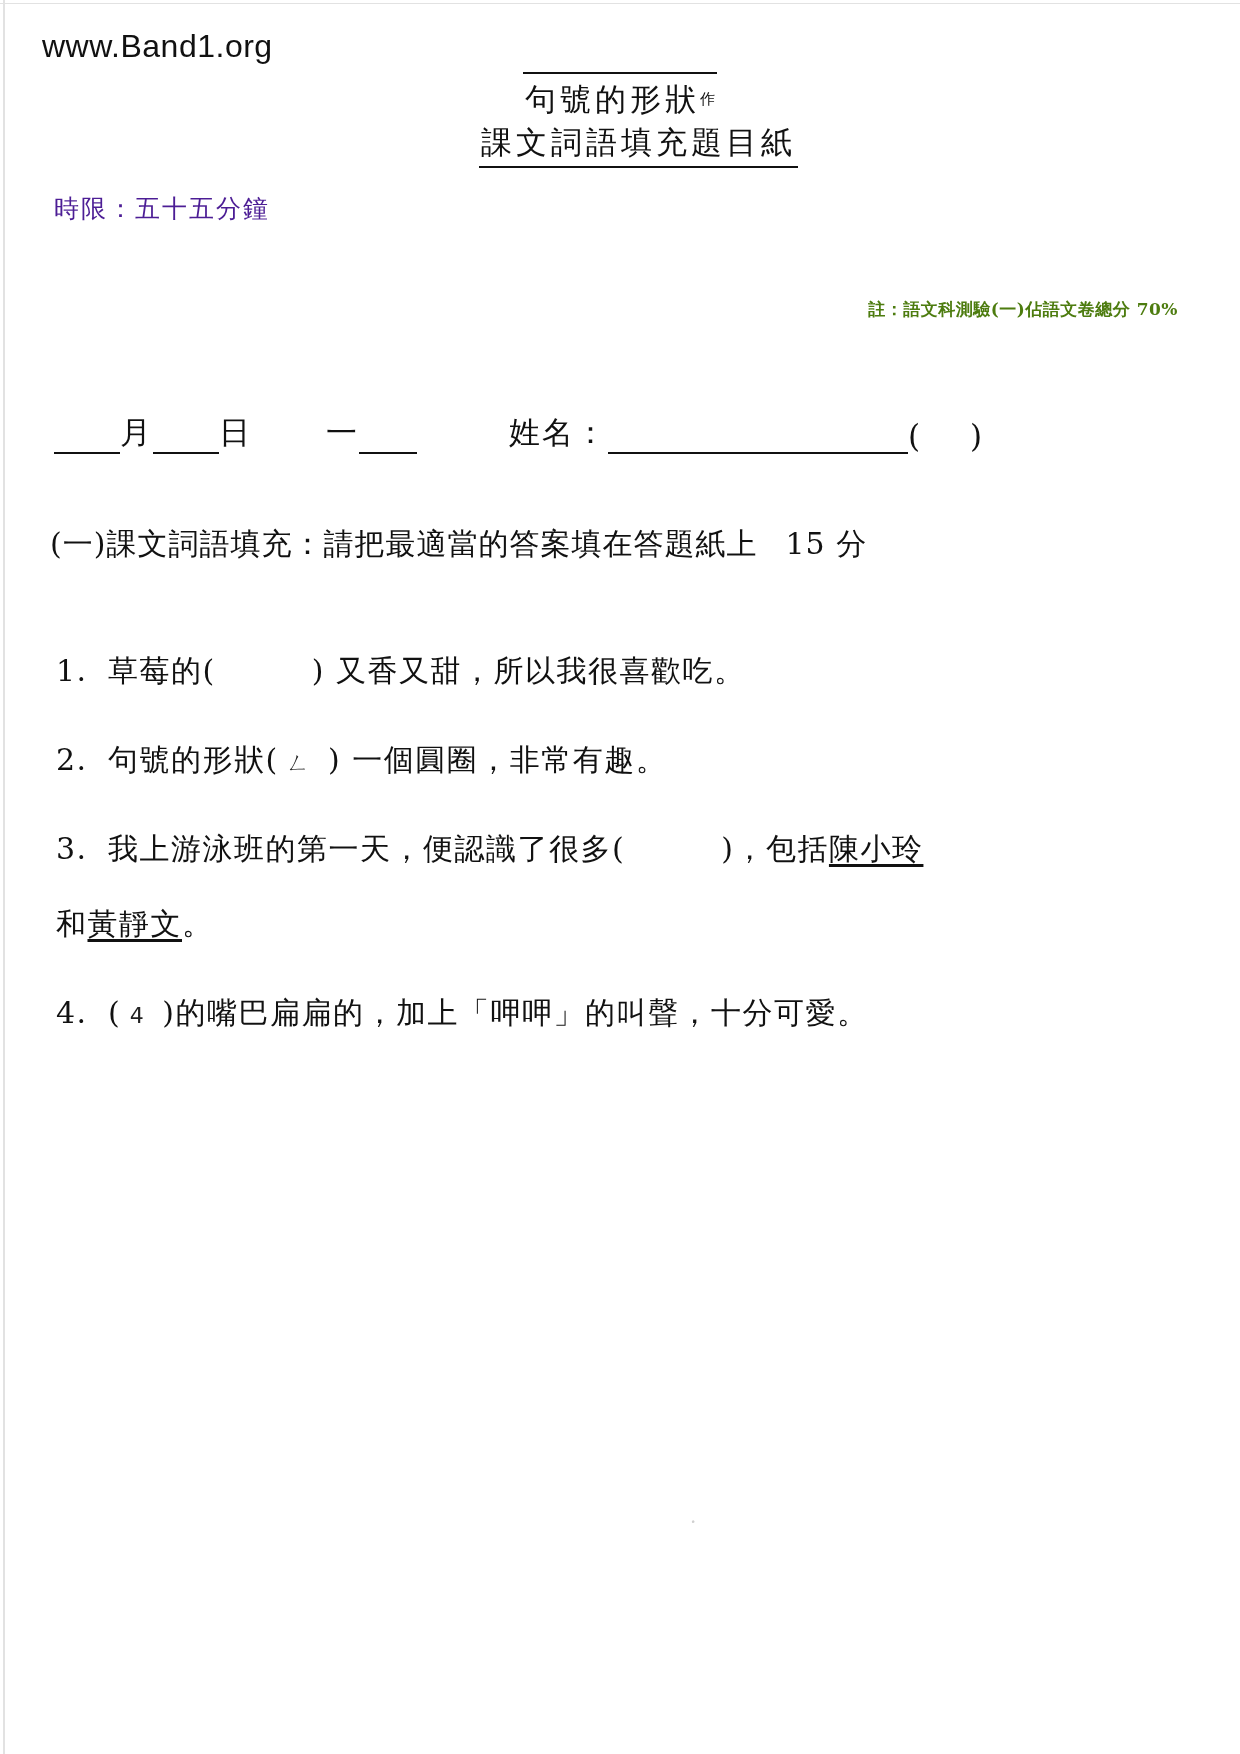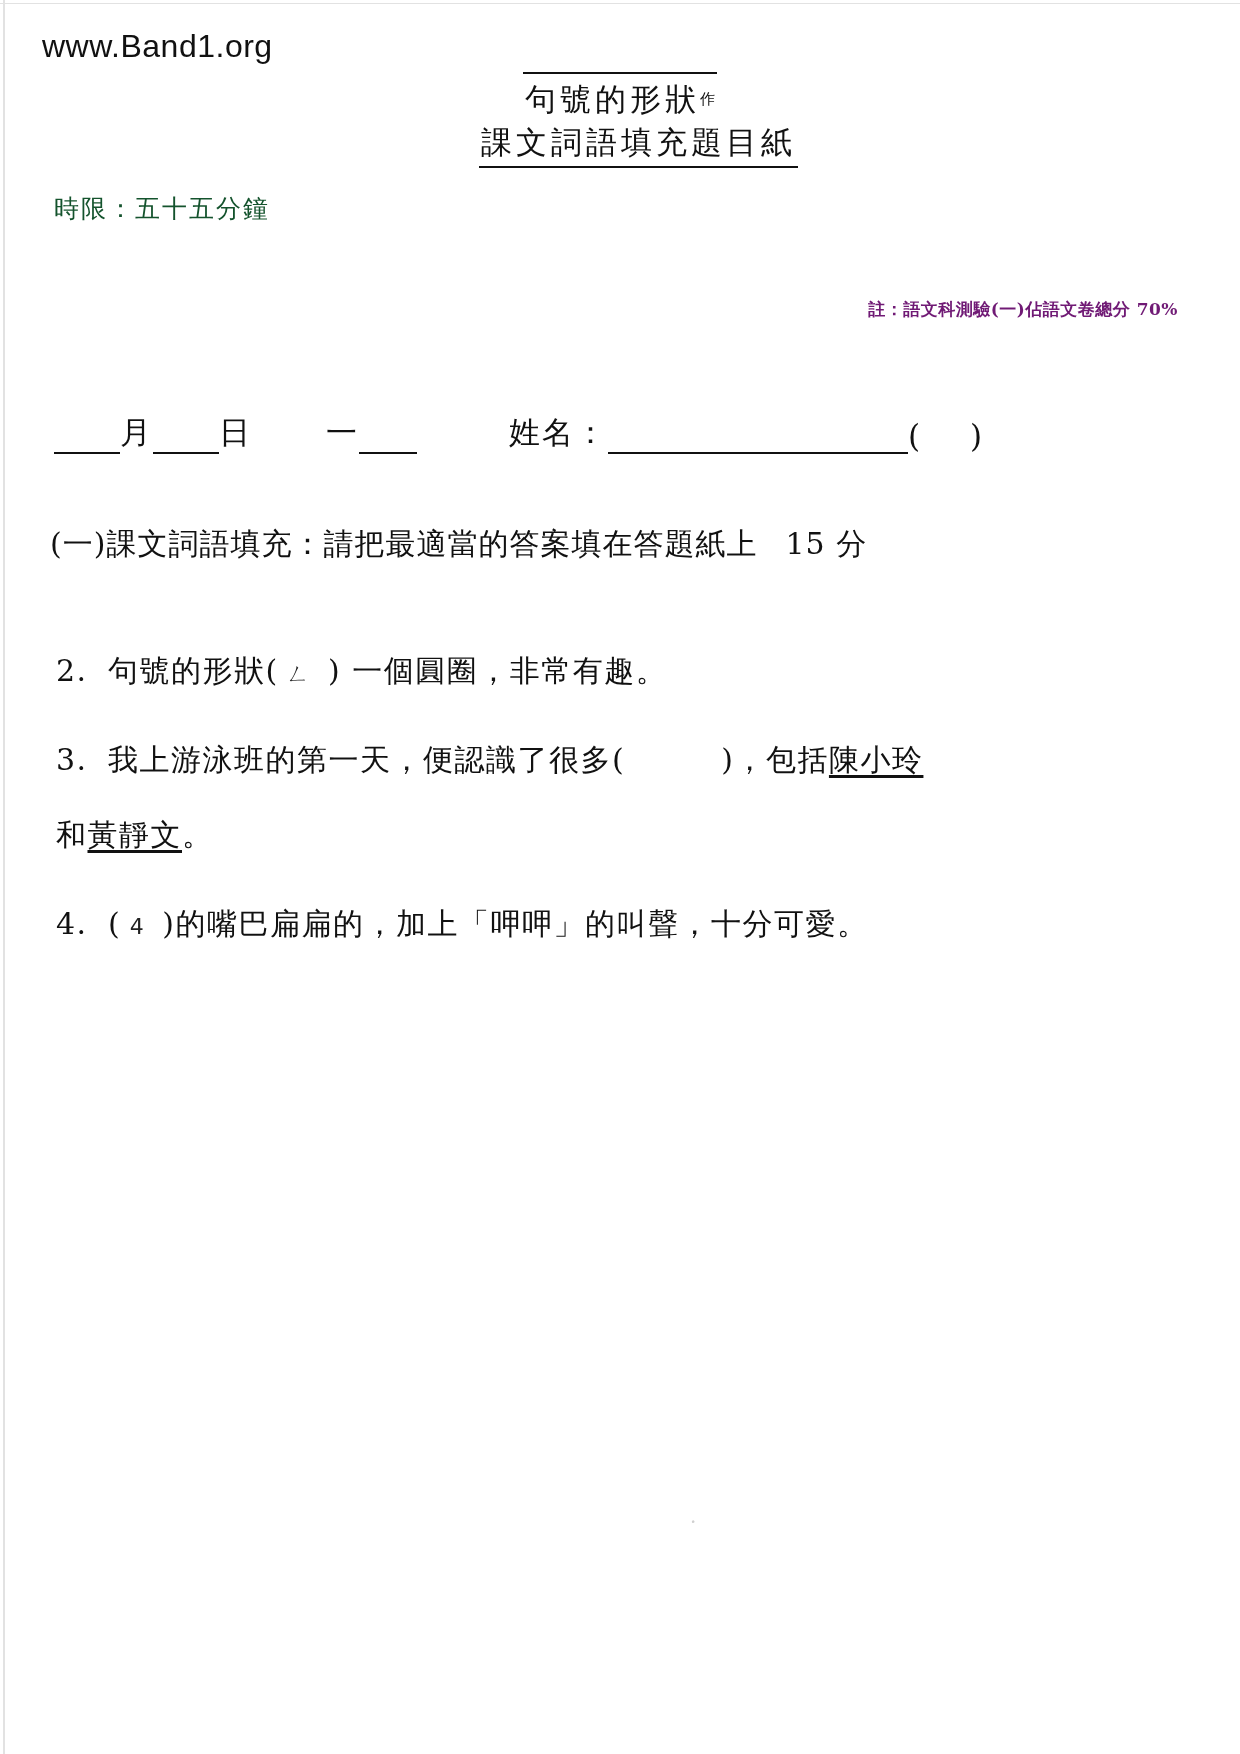--- a/index.html
+++ b/index.html
@@ -65,33 +65,33 @@
     vertical-align: 6px;
   }
 
   
   .time-limit {
     position: absolute;
     left: 54px;
     top: 192px;
     font-size: 25px;
     letter-spacing: 2px;
-    color: #14532d;
+    color: #4c1d95;
     font-family: Liberation Serif, serif;
   }
 
   
   .note {
     position: absolute;
     right: 62px;
     top: 298px;
     font-size: 17px;
     font-weight: bold;
     letter-spacing: 0.5px;
-    color: #701a75;
+    color: #4d7c0f;
   }
 
   
   .info-row {
     position: absolute;
     left: 54px;
     top: 412px;
     width: 1130px;
     font-size: 31px;
     letter-spacing: 2px;
@@ -217,20 +217,21 @@
     <span class="paren-group">(</span>
     <span style="display:inline-block;width:44px"></span>
     <span class="paren-group">)</span>
   </div>
 
   <div class="section-heading">
     <span>(一)</span><span>課文詞語填充：請把最適當的答案填在答題紙上</span><span class="marks">15 分</span>
   </div>
 
   <div class="questions" id="questions">
+      <div class="q"><span class="num">1.</span><span class="body"><span>草莓的(</span><span class="blank-paren"></span><span>) 又香又甜，所以我很喜歡吃。</span></span></div>
       <div class="q"><span class="num">2.</span><span class="body"><span>句號的形狀(</span><span class="handw">&nbsp;ㄥ&nbsp;&nbsp;</span><span>) 一個圓圈，非常有趣。</span></span></div>
       <div class="q"><span class="num">3.</span><span class="body"><span>我上游泳班的第一天，便認識了很多(</span><span class="blank-paren"></span><span>)，包括</span><span class="u">陳小玲</span></span><span class="q-cont"><span>和</span><span class="u">黃靜文</span><span>。</span></span></div>
       <div class="q"><span class="num">4.</span><span class="body"><span>(</span><span class="handw">&nbsp;4&nbsp;&nbsp;</span><span>)的嘴巴扁扁的，加上「呷呷」的叫聲，十分可愛。</span></span></div>
     </div>
 
   <div class="smudge" style="left:690px; top:1510px;">·</div>
 
 </div>
 
 </body></html>

